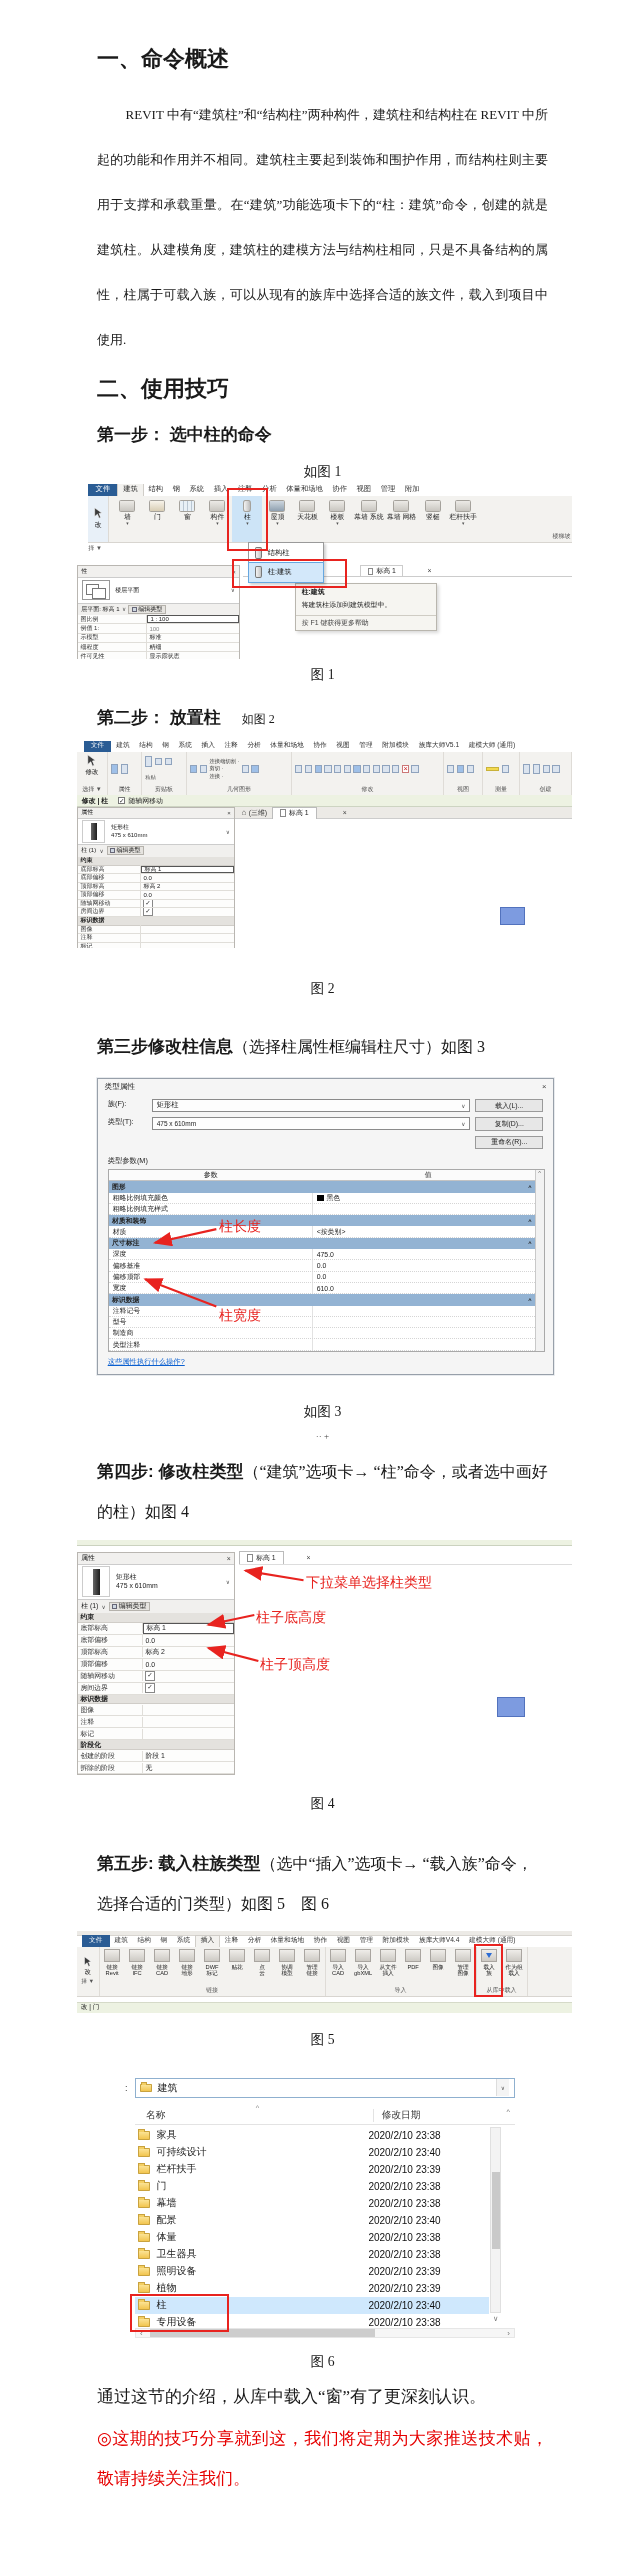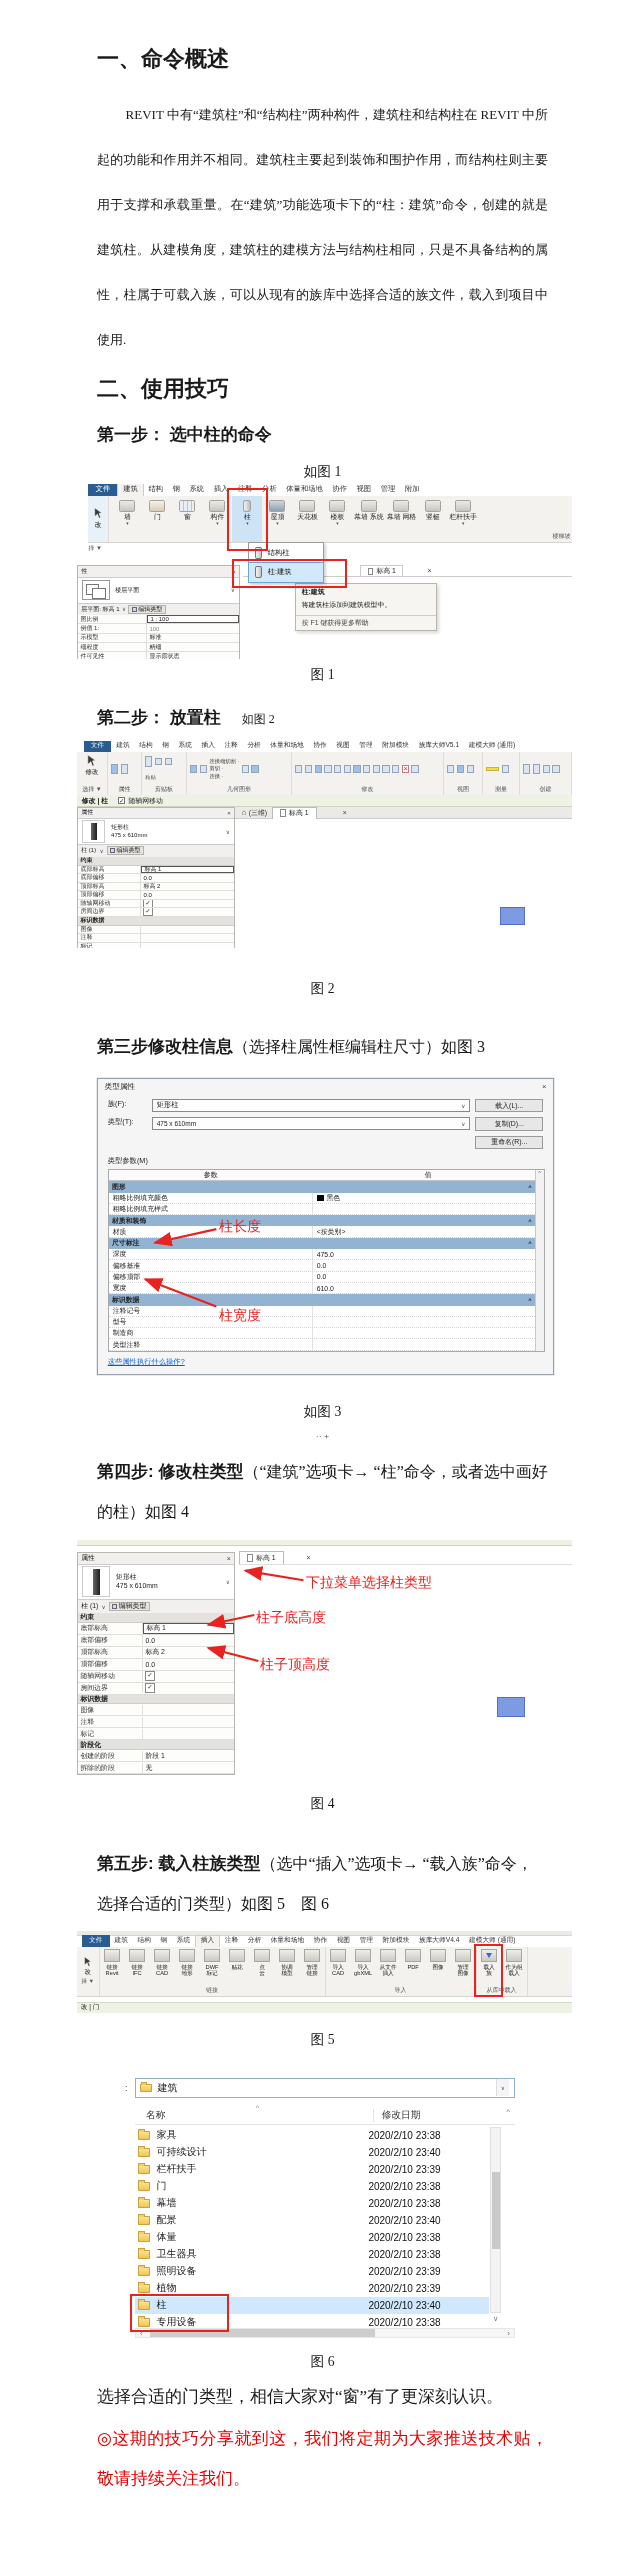--- a/index.html
+++ b/index.html
@@ -1062,16 +1062,16 @@
       </div>
     <div class="f6-down" data-name="scroll-down-icon">∨</div>
     <div class="f6-hscroll" data-name="horizontal-scrollbar">
       <span class="f6-hl" data-name="scroll-left-icon">‹</span>
       <span class="f6-hthumb" data-name="scrollbar-thumb"></span>
       <span class="f6-hr" data-name="scroll-right-icon">›</span>
     </div>
   </div>
   <p class="figcap" style="margin-top:14.5px" data-name="figure6-caption">图 6</p>
 
-  <p class="body-p closing" data-name="closing-paragraph">选择合适的门类型，相信大家对“窗”有了更深刻认识。</p>
+  <p class="body-p closing" data-name="closing-paragraph">通过这节的介绍，从库中载入“窗”有了更深刻认识。</p>
   <p class="red-p" data-name="footer-red-note">◎这期的技巧分享就到这，我们将定期为大家推送技术贴，敬请持续关注我们。</p>
 </div>
 
 
 </body></html>

